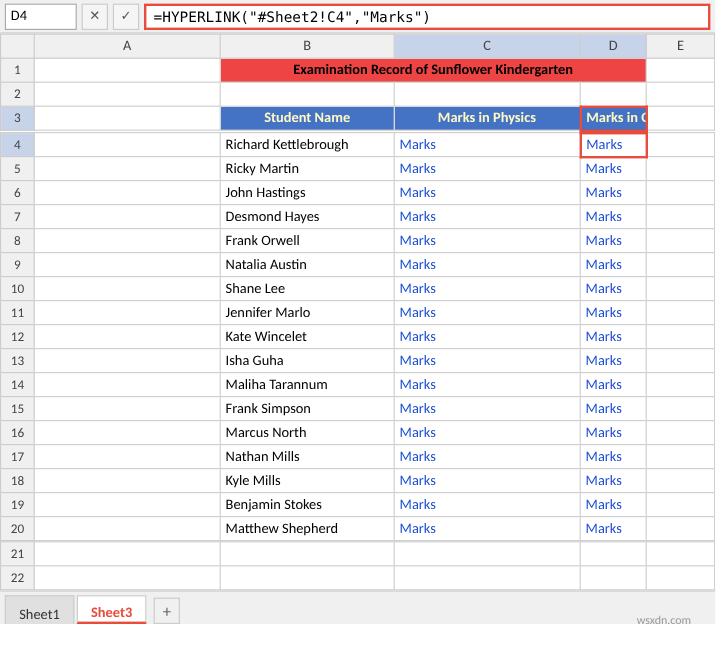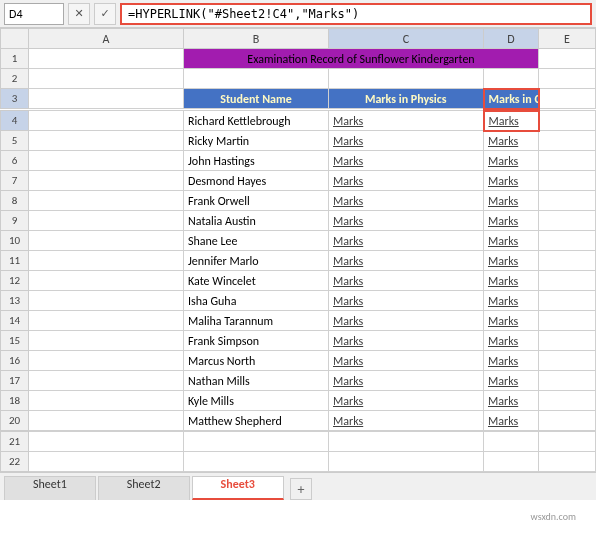--- a/index.html
+++ b/index.html
@@ -110,64 +110,63 @@
       overflow: hidden;
     }
     td.cell.active {
       border: 2px solid #e74c3c;
       outline: none;
     }
 
     
     .title-cell {
       text-align: center;
-      font-weight: normal;
+      font-weight: bold;
       font-size: 13px;
-      background: #a21caf;
+      background: #ef4444;
     }
 
     
     .header-cell {
       background: #4472c4;
       color: #fef9c3;
       font-weight: bold;
       text-align: center;
     }
 
     
     .link {
-      color: #404040;
-      text-decoration: underline;
+      color: #1d4ed8;
       cursor: pointer;
     }
 
     
     .merged {
       text-align: center;
     }
 
     
     .sheet-tabs {
       display: flex;
       align-items: flex-end;
       height: 28px;
       background: #f0f0f0;
       border-top: 1px solid #ccc;
       padding: 0 4px;
       gap: 0;
     }
     .tab {
       height: 24px;
-      padding: 0 28px;
+      padding: 0 11px;
       border: 1px solid #ccc;
       border-bottom: none;
       background: #e0e0e0;
       font-size: 12px;
       display: flex;
-      align-items: flex-start;
+      align-items: flex-end;
       cursor: pointer;
       margin-right: 2px;
       color: #333;
     }
     .tab.active {
       background: #fff;
       border-bottom: 2px solid #e74c3c;
       color: #e74c3c;
       font-weight: bold;
     }
@@ -396,20 +395,28 @@
           </tr>
           <tr>
             <td class="row-num">18</td>
             <td class="cell"></td>
             <td class="cell">Kyle Mills</td>
             <td class="cell"><span class="link">Marks</span></td>
             <td class="cell"><span class="link">Marks</span></td>
             <td class="cell"></td>
           </tr>
           <tr>
+            <td class="row-num">19</td>
+            <td class="cell"></td>
+            <td class="cell">Benjamin Stokes</td>
+            <td class="cell"><span class="link">Marks</span></td>
+            <td class="cell"><span class="link">Marks</span></td>
+            <td class="cell"></td>
+          </tr>
+          <tr>
             <td class="row-num">20</td>
             <td class="cell"></td>
             <td class="cell">Matthew Shepherd</td>
             <td class="cell"><span class="link">Marks</span></td>
             <td class="cell"><span class="link">Marks</span></td>
             <td class="cell"></td>
           </tr>
         </tbody>
     </table>
 
@@ -439,23 +446,20 @@
           <td class="cell"></td>
         </tr>
       </tbody>
     </table>
   </div>
 
   <div class="sheet-tabs">
     <div class="tab">
       <span>Sheet1</span>
     </div>
-    <div class="tab">
-      <span>Sheet2</span>
-    </div>
     <div class="tab active">
       <span>Sheet3</span>
     </div>
     <div class="tab-add">+</div>
   </div>
 
   <div class="watermark">wsxdn.com</div>
 </div>
 
 </body></html>

